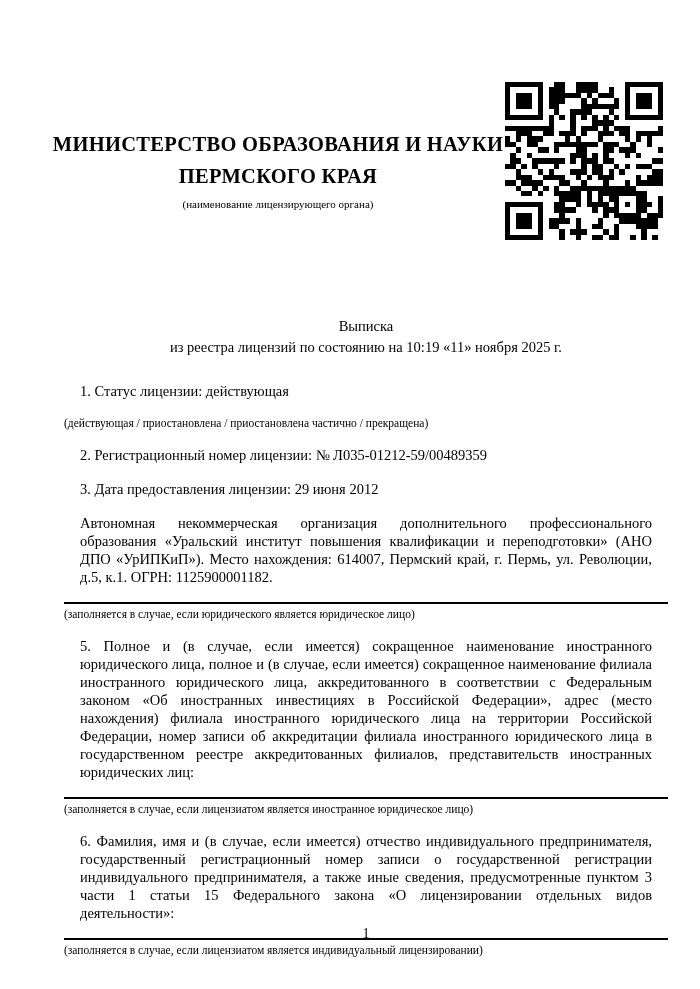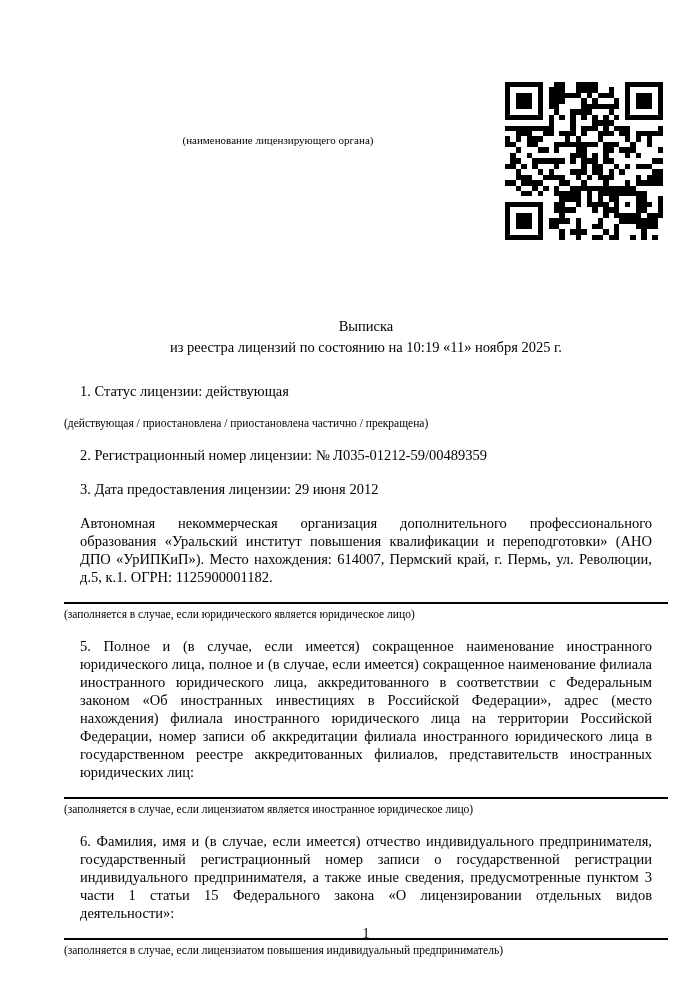--- a/index.html
+++ b/index.html
@@ -84,20 +84,24 @@
     text-align: center;
     font-size: 14px;
   }
 </style>
 </head>
 <body>
 
 <div class="page">
 
   <div class="ministry-block">
+    <div class="ministry-name">
+      <div>МИНИСТЕРСТВО ОБРАЗОВАНИЯ И НАУКИ</div>
+      <div>ПЕРМСКОГО КРАЯ</div>
+    </div>
     <div class="ministry-caption">(наименование лицензирующего органа)</div>
   </div>
 
   <svg class="qr" id="qr-svg" viewBox="0 0 29 29" shape-rendering="crispEdges">
       <rect x="0" y="0" width="29" height="29" fill="#ffffff"></rect>
       <rect x="0" y="0" width="1" height="1" fill="#000000"></rect>
       <rect x="1" y="0" width="1" height="1" fill="#000000"></rect>
       <rect x="2" y="0" width="1" height="1" fill="#000000"></rect>
       <rect x="3" y="0" width="1" height="1" fill="#000000"></rect>
       <rect x="4" y="0" width="1" height="1" fill="#000000"></rect>
@@ -549,20 +553,20 @@
     <p class="just">Автономная некоммерческая организация дополнительного профессионального образования «Уральский институт повышения квалификации и переподготовки» (АНО ДПО «УрИПКиП»). Место нахождения: 614007, Пермский край, г. Пермь, ул. Революции, д.5, к.1. ОГРН: 1125900001182.</p>
     <hr class="rule">
     <div class="cap">(заполняется в случае, если юридического является юридическое лицо)</div>
 
     <p class="just mt14">5. Полное и (в случае, если имеется) сокращенное наименование иностранного юридического лица, полное и (в случае, если имеется) сокращенное наименование филиала иностранного юридического лица, аккредитованного в соответствии с Федеральным законом «Об иностранных инвестициях в Российской Федерации», адрес (место нахождения) филиала иностранного юридического лица на территории Российской Федерации, номер записи об аккредитации филиала иностранного юридического лица в государственном реестре аккредитованных филиалов, представительств иностранных юридических лиц:</p>
     <hr class="rule rule-gap8">
     <div class="cap">(заполняется в случае, если лицензиатом является иностранное юридическое лицо)</div>
 
     <p class="just mt20">6. Фамилия, имя и (в случае, если имеется) отчество индивидуального предпринимателя, государственный регистрационный номер записи о государственной регистрации индивидуального предпринимателя, а также иные сведения, предусмотренные пунктом 3 части 1 статьи 15 Федерального закона «О лицензировании отдельных видов деятельности»:</p>
     <hr class="rule rule-gap9">
-    <div class="cap">(заполняется в случае, если лицензиатом повышения индивидуальный предприниматель)</div>
+    <div class="cap">(заполняется в случае, если лицензиатом является индивидуальный лицензировании)</div>
 
 
   </div>
 
   <div class="page-number">1</div>
 
 </div>
 
 </body></html>

